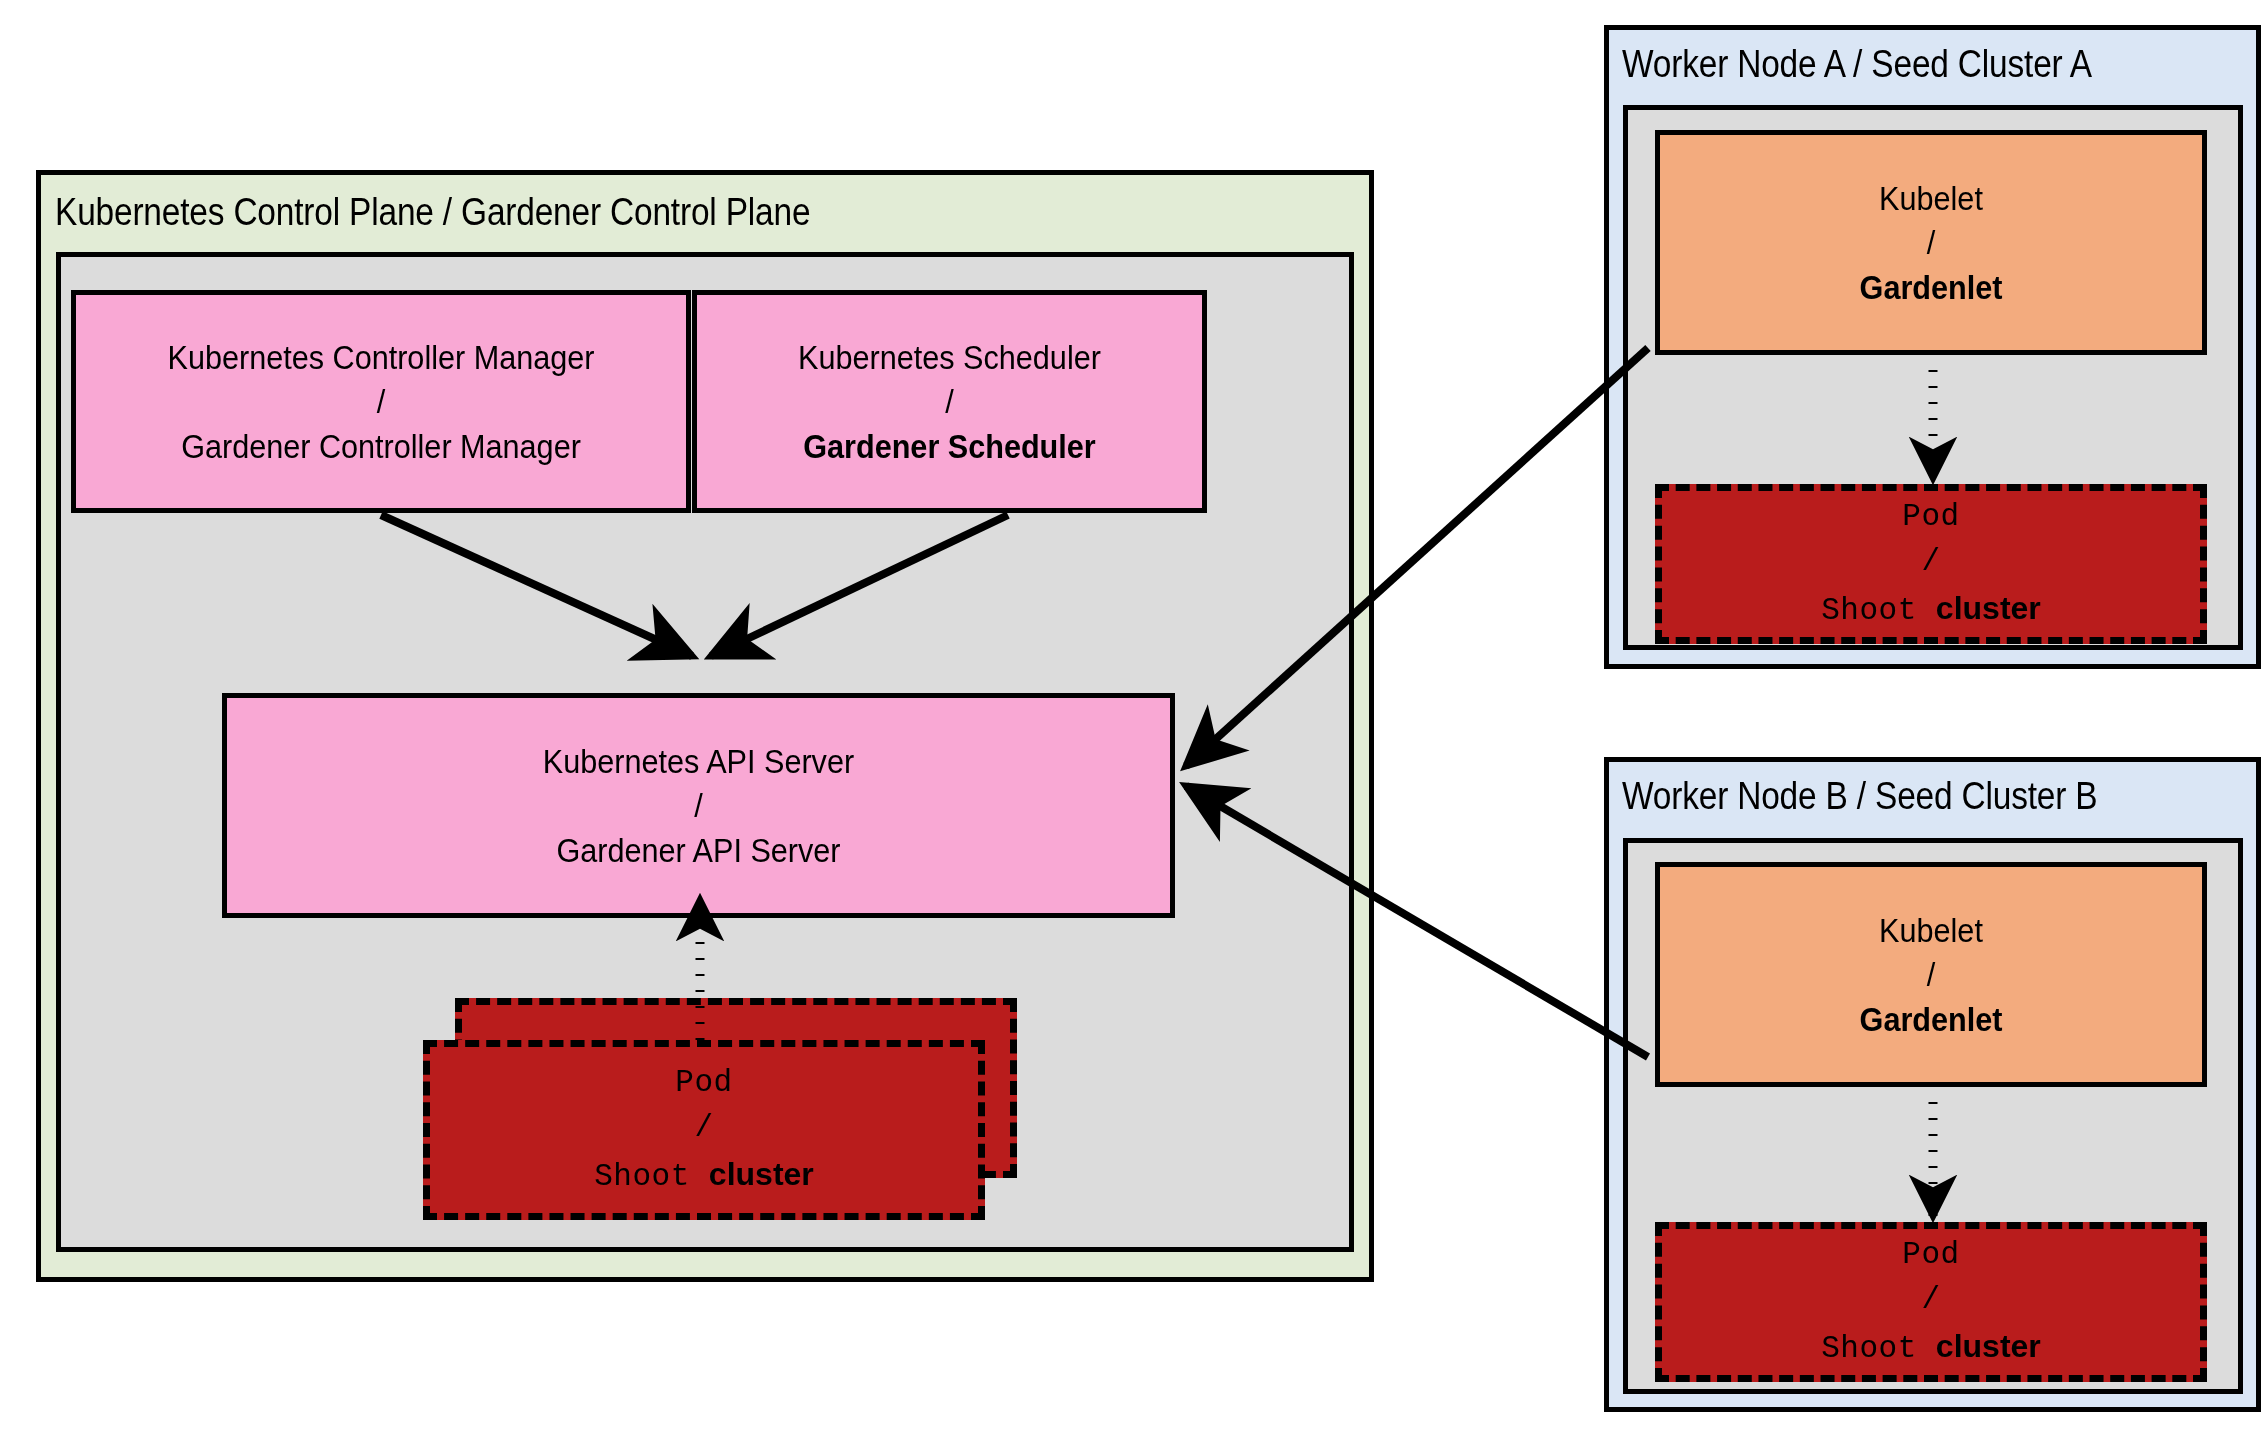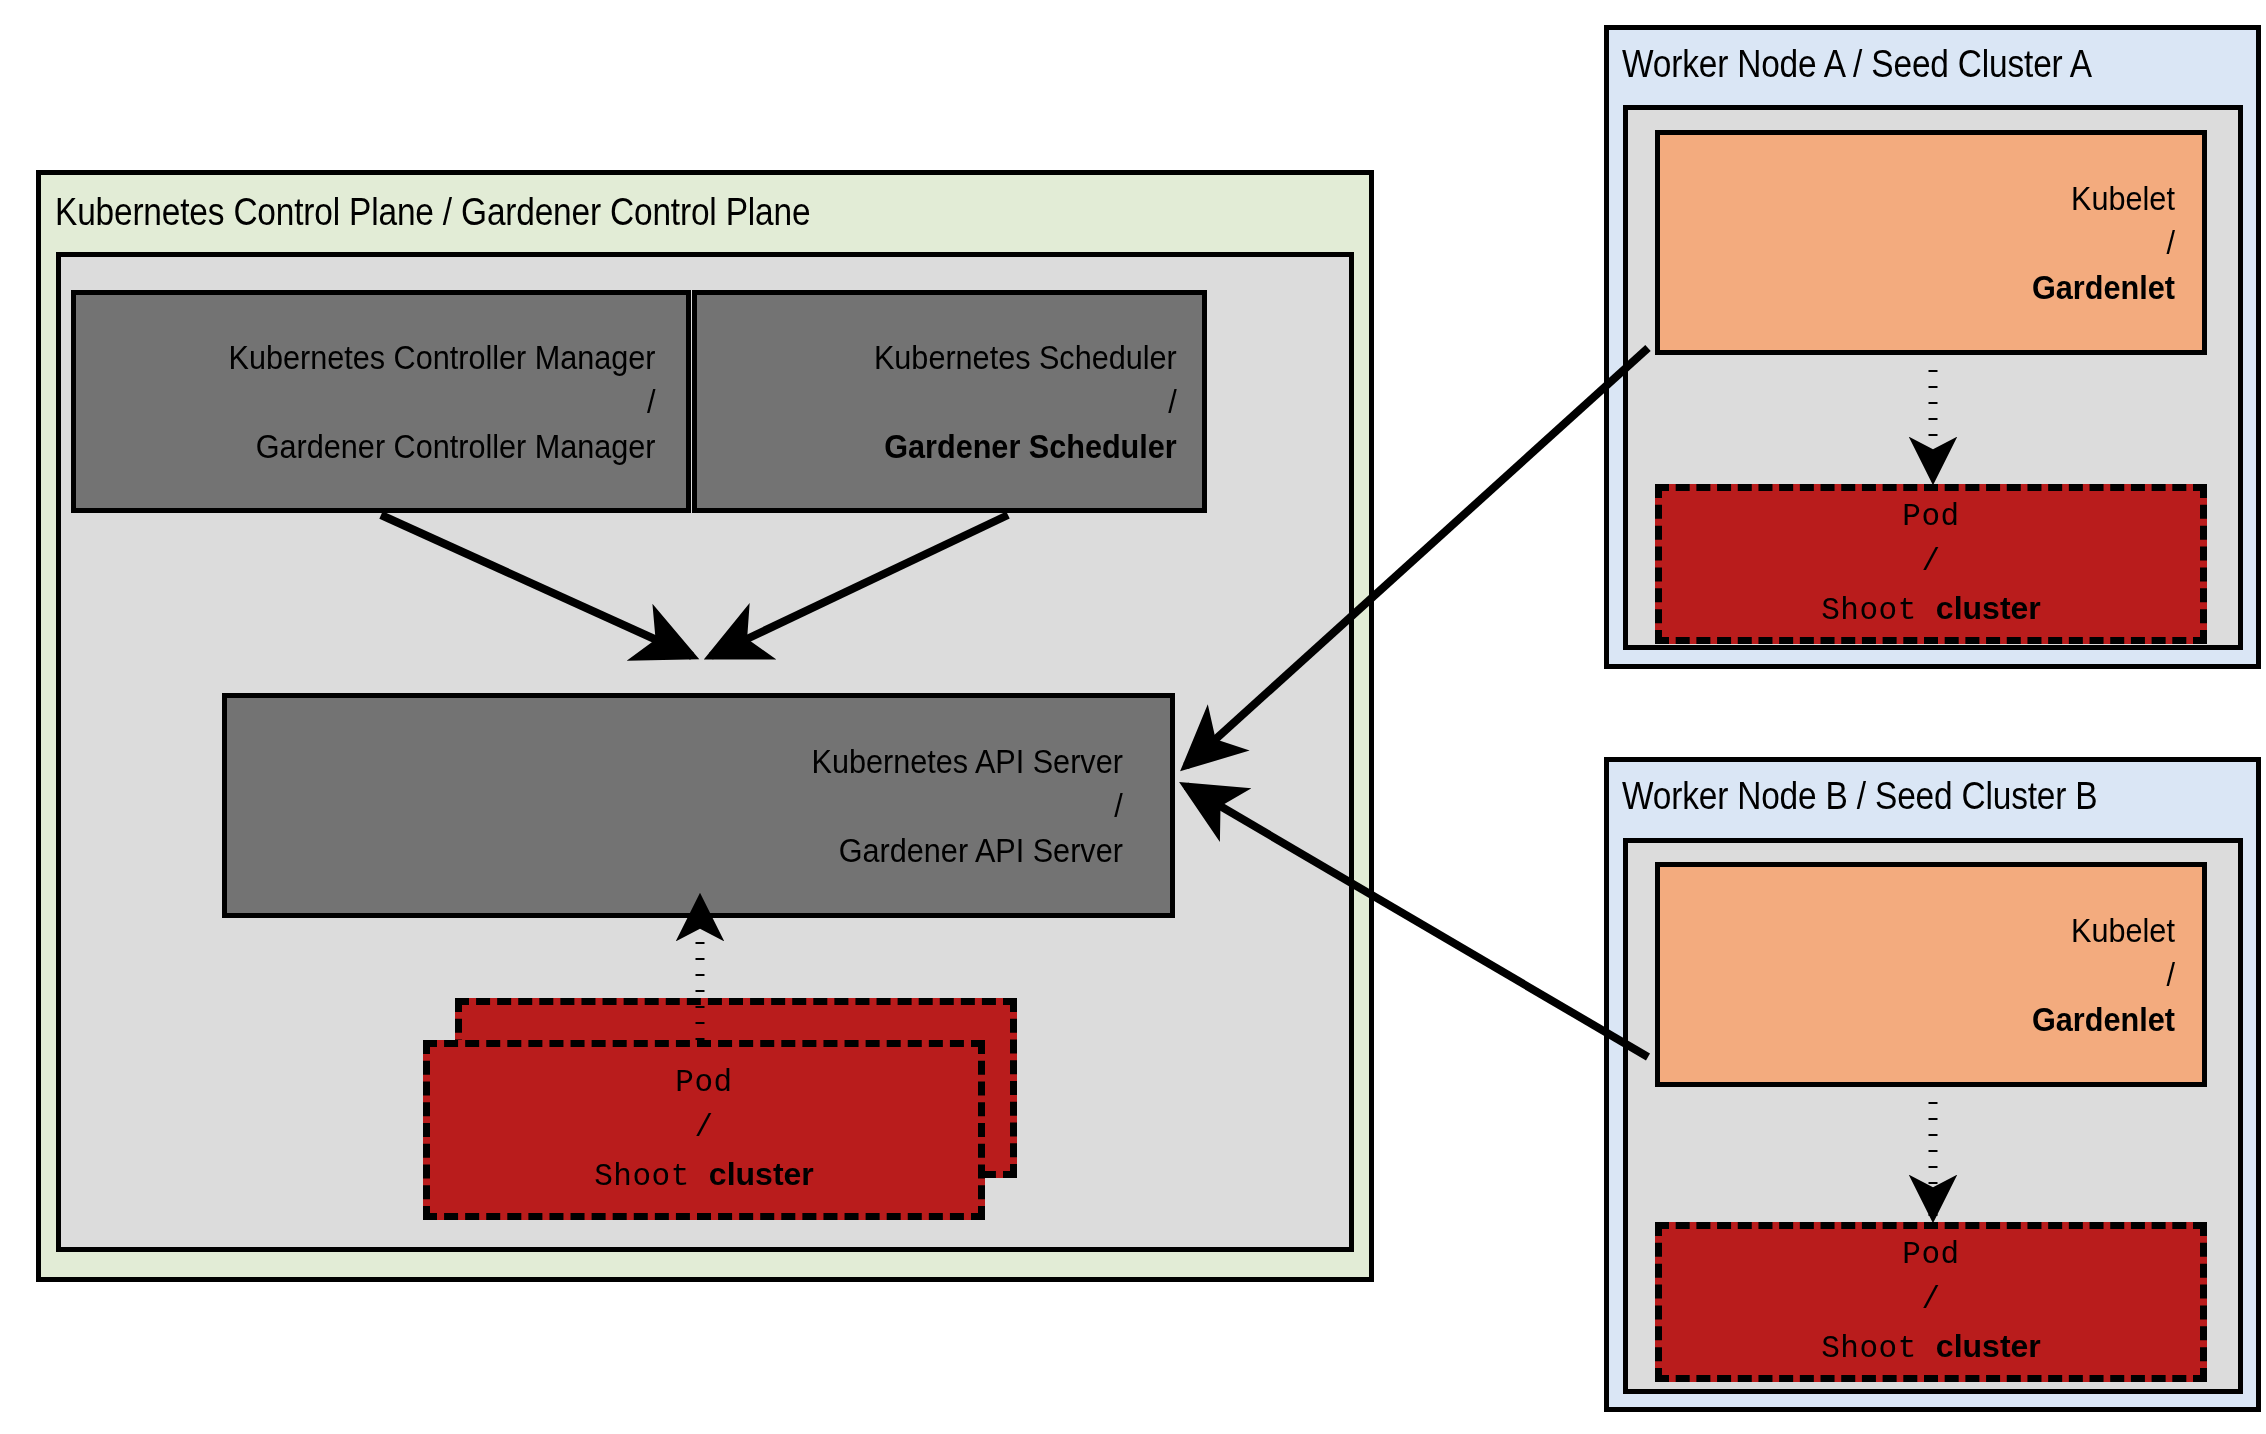--- a/index.html
+++ b/index.html
@@ -27,21 +27,21 @@
   
   .box {
     position: absolute;
     box-sizing: border-box;
     border: 5px solid #000000;
   }
 
   .panel-green  { background: #e2ecd6; }
   .panel-blue   { background: #dae6f5; }
   .panel-gray   { background: #dcdcdc; }
-  .node-green   { background: #737373; }
+  .node-green   { background: #f9a8d4; }
   .node-orange  { background: #f3ab7e; }
   .node-pod     { background: #b91c1c; border-style: dashed; border-width: 7px; }
 
   
   .panel-title {
     position: absolute;
     white-space: nowrap;
     font-size: 38px;
     line-height: 1.05;
     letter-spacing: -0.2px;
@@ -49,21 +49,21 @@
     font-family: "Liberation Sans", sans-serif;
     transform: scaleX(0.88);
     transform-origin: left center;
   }
 
   .node-label {
     position: absolute;
     left: 0; right: 0;
     top: 50%;
     transform: translateY(-50%);
-    text-align: right;
+    text-align: center;
     font-size: 34px;
     line-height: 1.32;
     white-space: nowrap;
     pointer-events: none;
   }
   .node-label .ln {
     display: block;
     transform: scaleX(0.9);
   }
   .node-label .ln.bold { font-weight: bold; }

